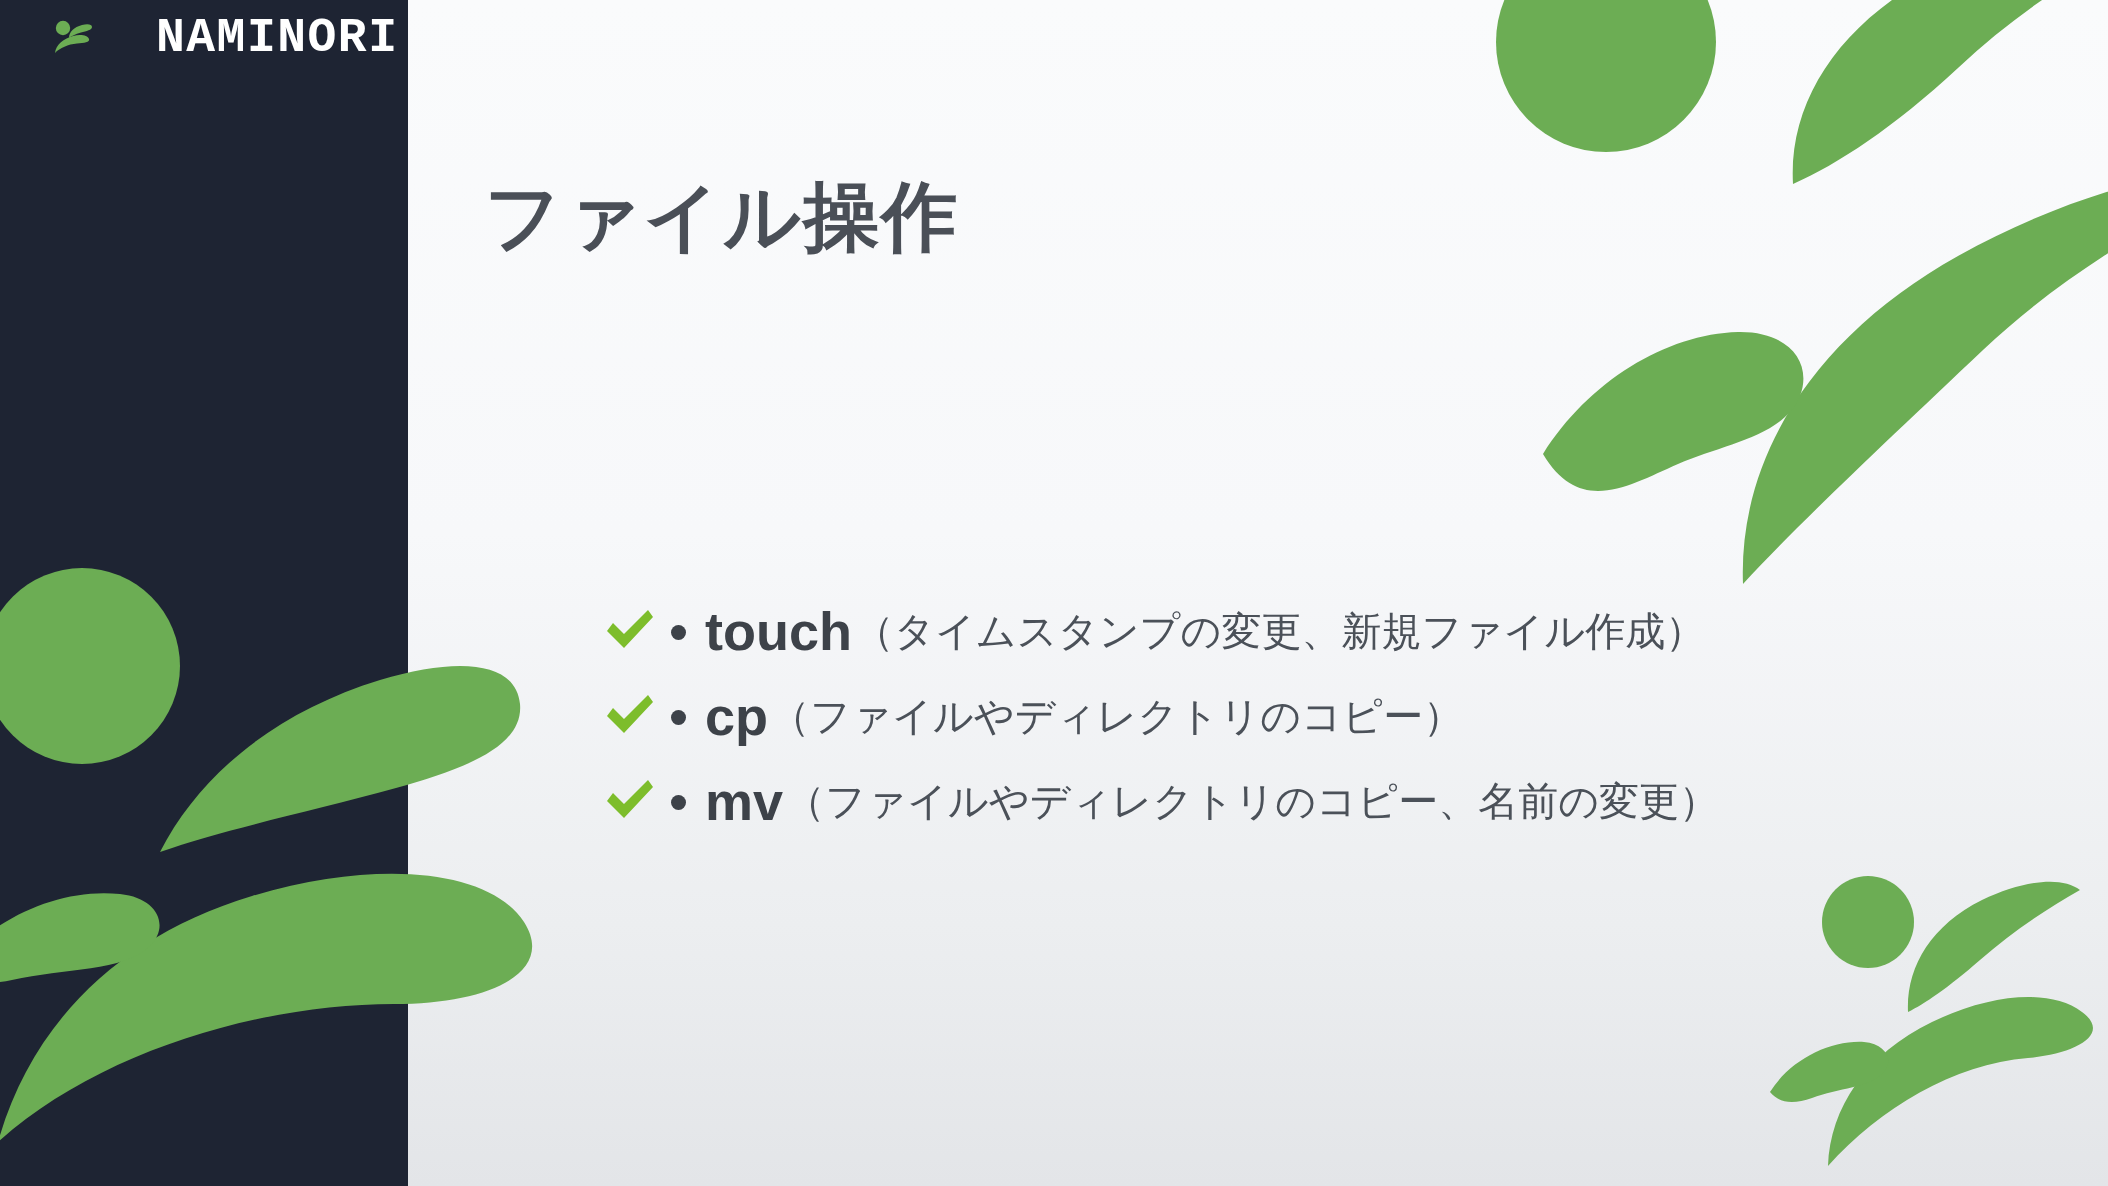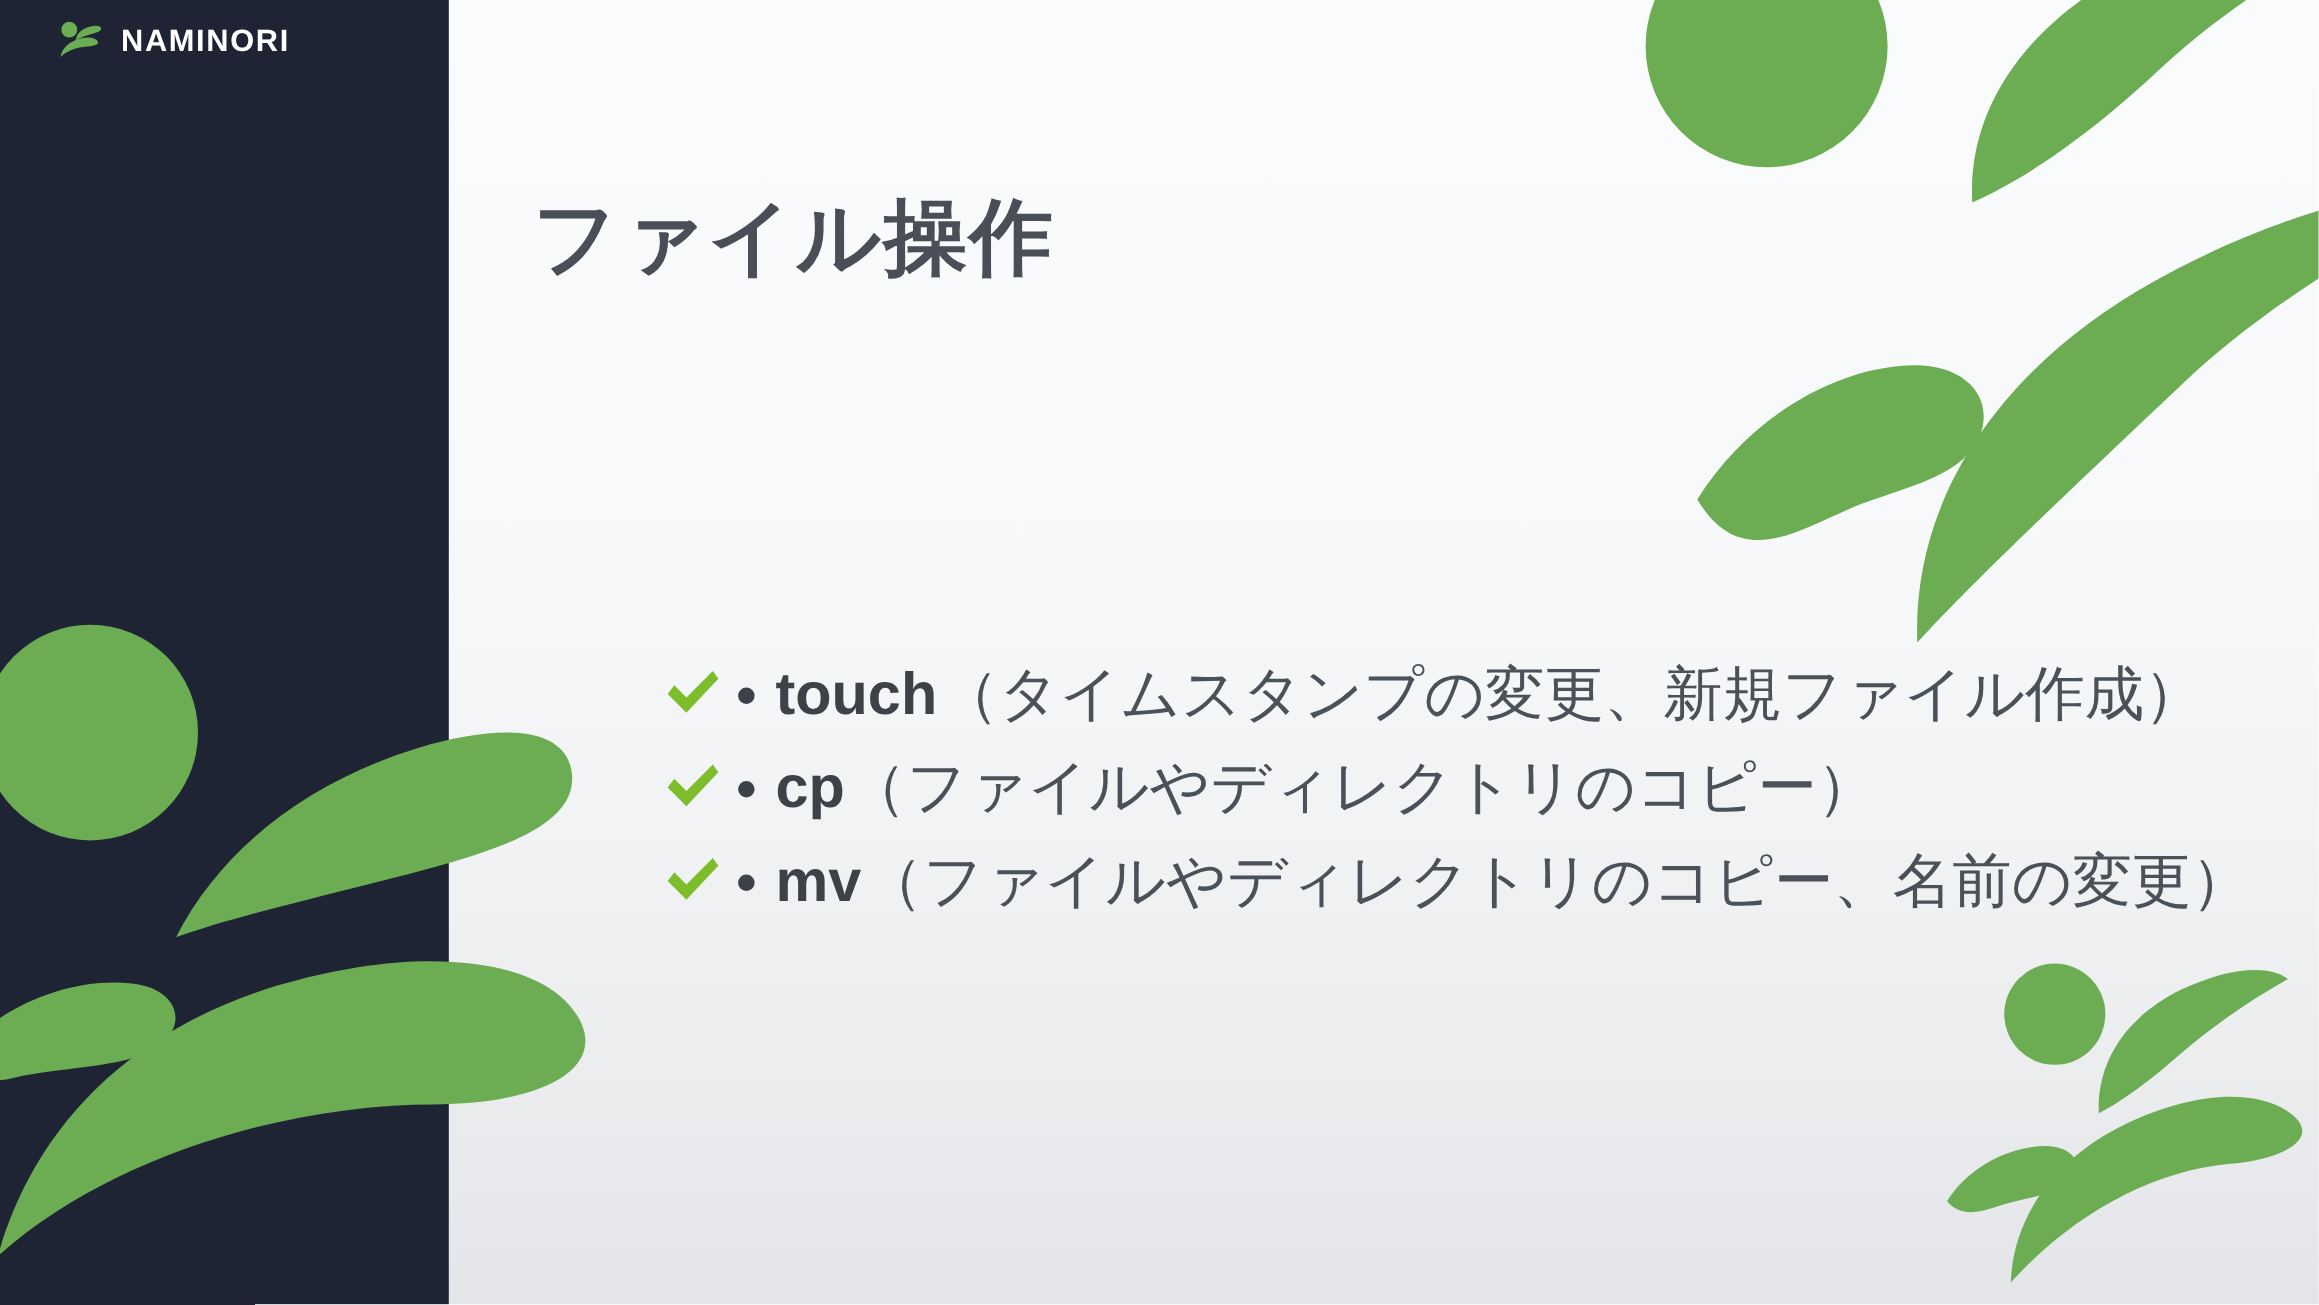--- a/index.html
+++ b/index.html
@@ -39,26 +39,27 @@
   }
 
   .logo-mark {
     width: 46px;
     height: 46px;
     display: block;
   }
 
   .logo-text {
     color: #ffffff;
-    font-size: 28px;
+    font-size: 48px;
     font-weight: bold;
     letter-spacing: 1.5px;
     line-height: 1;
     white-space: nowrap;
-    font-family: Liberation Sans, sans-serif;
+    font-family: Liberation Mono, monospace;
+    margin-left: 46px;
   }
 
   
   .deco {
     position: absolute;
     pointer-events: none;
   }
 
   .deco-topright {
     right: 0;
@@ -145,21 +146,21 @@
 
   .cmd-name {
     font-size: 54px;
     font-weight: bold;
     color: #3d4249;
     letter-spacing: 0px;
     line-height: 1;
   }
 
   .cmd-desc {
-    font-size: 54px;
+    font-size: 40px;
     font-weight: normal;
     color: #4b5159;
     line-height: 1;
     margin-left: 2px;
     font-family: "DejaVu Sans", "Liberation Sans", sans-serif;
   }
 </style>
 </head>
 <body>
 

